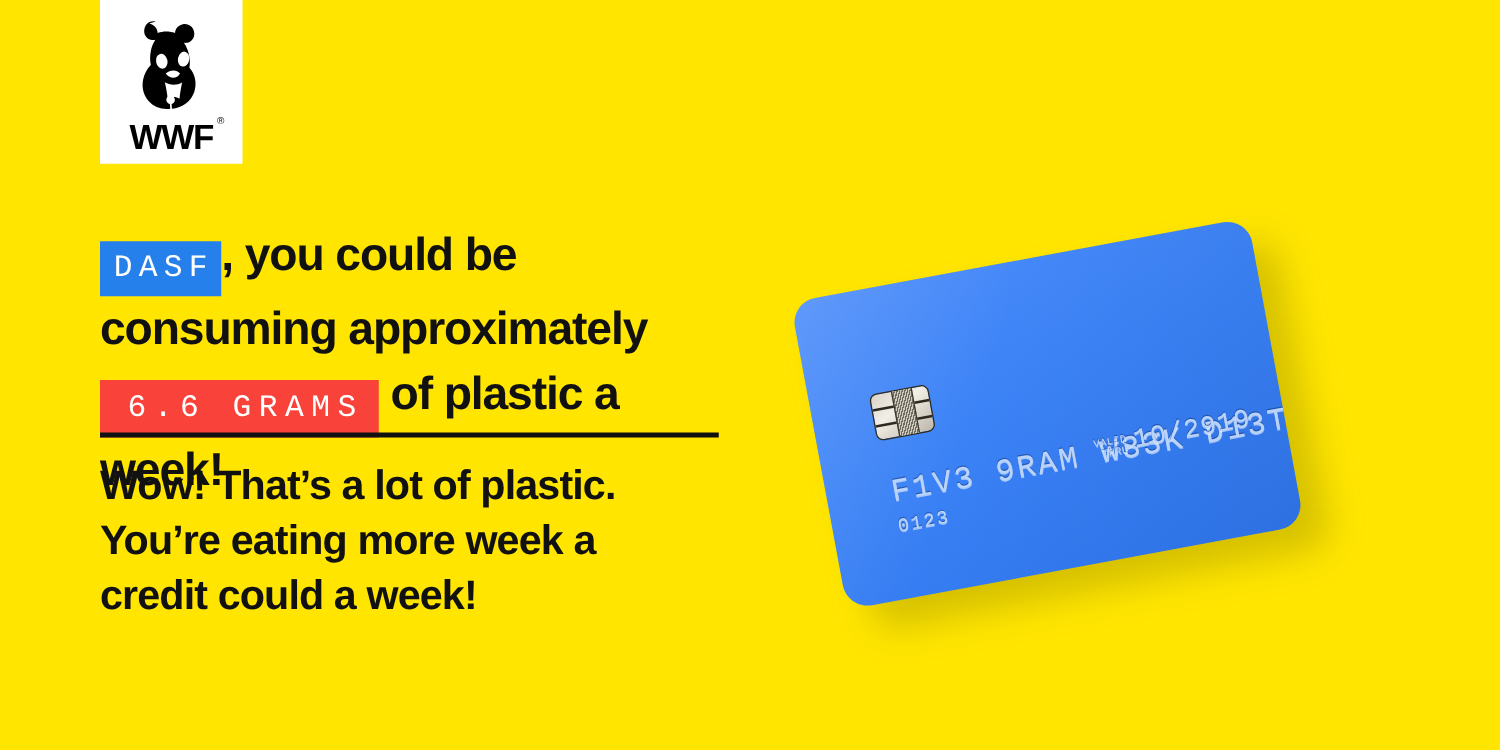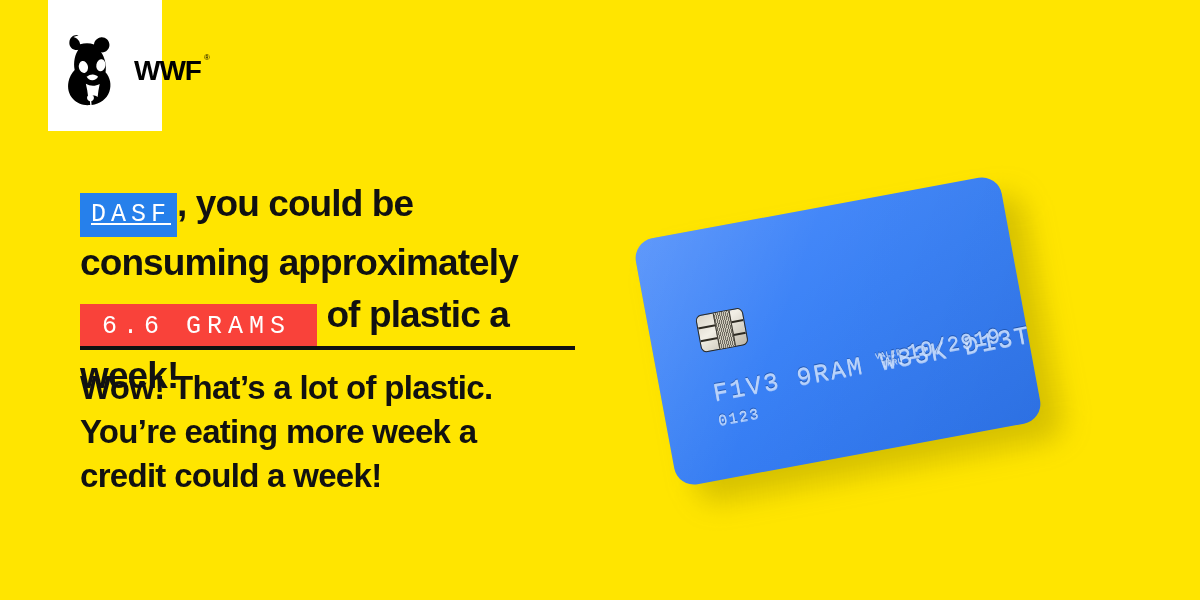--- a/index.html
+++ b/index.html
@@ -18,27 +18,27 @@
     position: relative;
     width: 1200px;
     height: 600px;
     background: #FFE500;
     overflow: hidden;
   }
 
   
   .logo-box {
     position: absolute;
-    left: 48px;
+    left: 80px;
     top: 0;
     width: 114px;
     height: 131px;
     background: #FFFFFF;
     display: flex;
-    flex-direction: row;
+    flex-direction: column;
     align-items: center;
     justify-content: flex-start;
     padding-top: 9px;
     box-sizing: border-box;
   }
   .panda-svg { display: block; }
   .logo-word {
     font-family: "Liberation Sans", sans-serif;
     font-weight: bold;
     font-size: 28px;
@@ -79,32 +79,31 @@
     background: #2680EB;
     color: #FFFFFF;
     font-family: "Liberation Mono", monospace;
     font-weight: normal;
     font-size: 25px;
     letter-spacing: 5px;
     padding: 8px 6px 9px 11px;
     line-height: 27px;
     vertical-align: -5px;
     margin-right: 0px;
-    text-decoration: underline;
   }
 
   .amount-chip {
     display: inline-block;
     background: #F9423A;
     color: #FFFFFF;
     font-family: "Liberation Mono", monospace;
     font-weight: normal;
     font-size: 25px;
     letter-spacing: 6px;
-    padding: 9px 26px 10px 22px;
+    padding: 9px 12px 10px 22px;
     line-height: 27px;
     vertical-align: -6px;
   }
 
   .divider {
     position: absolute;
     left: 80px;
     top: 346px;
     width: 495px;
     height: 4px;

